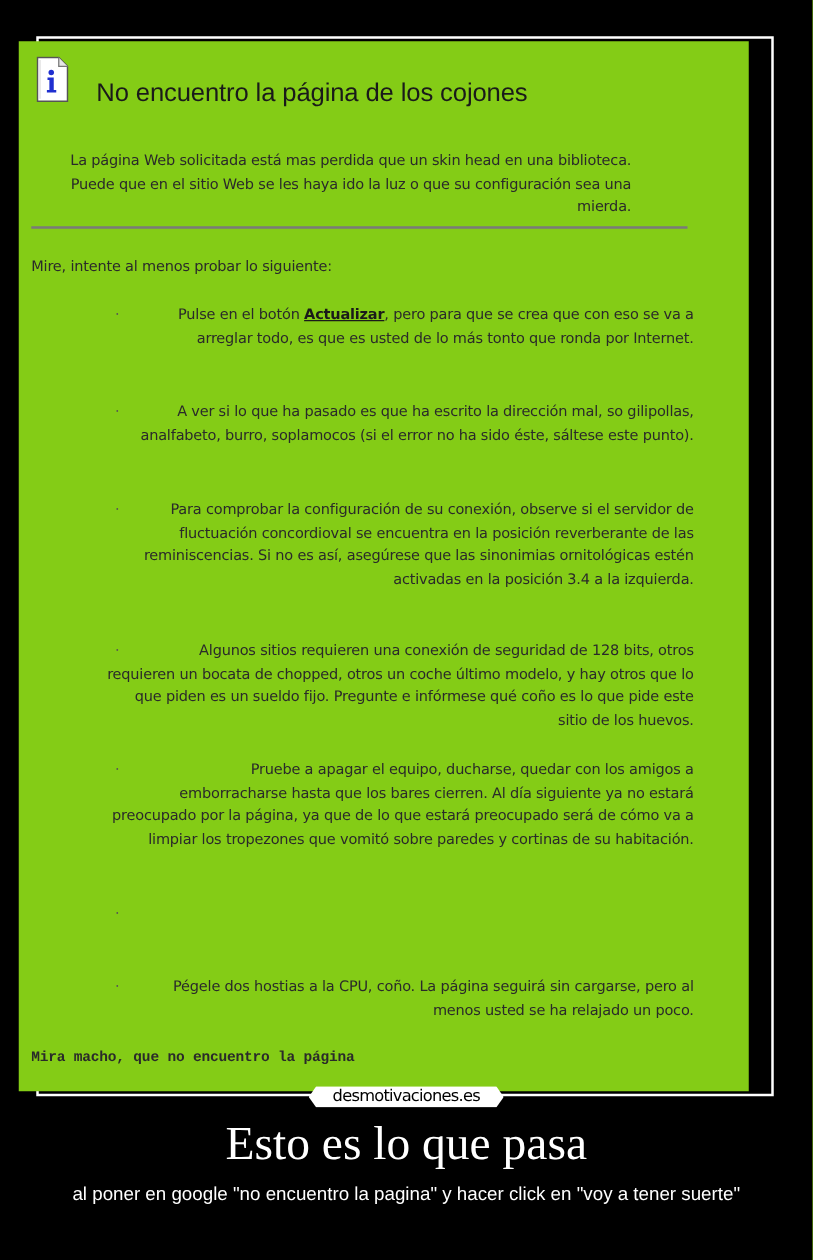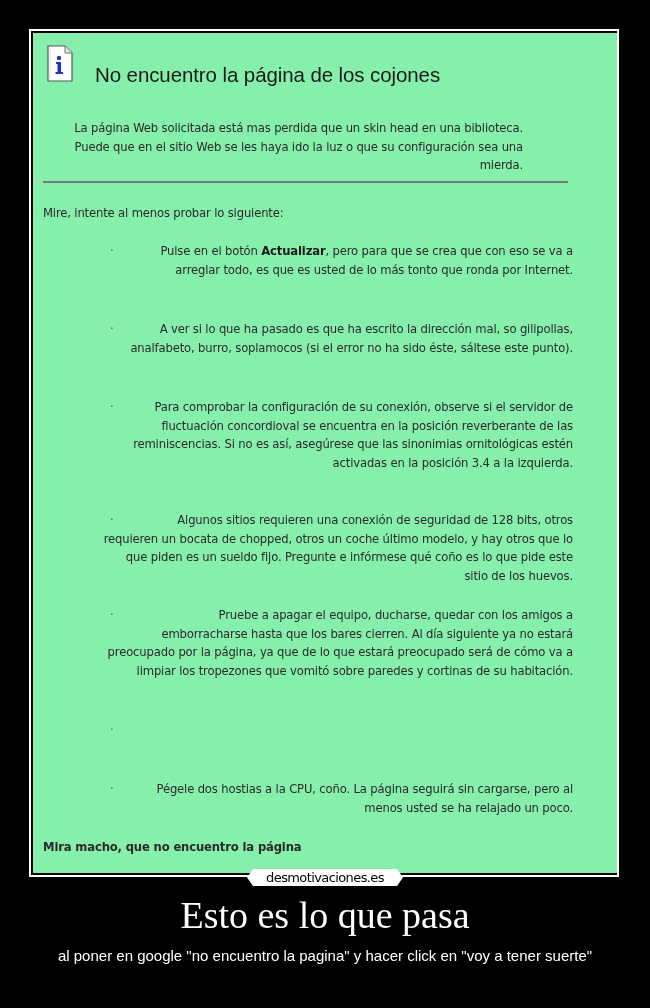--- a/index.html
+++ b/index.html
@@ -5,45 +5,45 @@
   html, body { margin: 0; padding: 0; }
   body {
     width: 650px; height: 1008px; background: #000; position: relative; overflow: hidden;
     font-family: "DejaVu Sans", sans-serif;
   }
   .frame-outer {
     position: absolute; left: 29px; top: 29px; width: 590px; height: 848px;
     border: 2px solid #fff; box-sizing: border-box;
   }
   .frame-inner {
-    position: absolute; left: 33px; top: 33px; width: 584px; height: 840px;
-    background: #86efac; overflow: hidden;
+    position: absolute; left: 15px; top: 33px; width: 584px; height: 840px;
+    background: #84cc16; overflow: hidden;
   }
   .doc-icon {
     position: absolute; left: 14px; top: 12px; width: 26px; height: 37px;
   }
   .page-title {
     position: absolute; left: 62px; top: 30px; font-family: "Liberation Sans", sans-serif;
     font-size: 20.5px; color: #1a1a1a; white-space: nowrap; letter-spacing: -0.1px;
   }
   .txt {
     font-family: "DejaVu Sans", sans-serif; font-size: 11.6px; color: #2a2a2a;
     line-height: 18.5px; letter-spacing: -0.15px; text-align: right;
   }
   .intro { position: absolute; left: 10px; top: 86px; width: 480px; }
   .rule {
     position: absolute; left: 10px; top: 148px; width: 525px; height: 2px; background: #7a7a7a;
   }
   .prompt { position: absolute; left: 10px; top: 171px; white-space: nowrap; }
   .bullets { position: absolute; left: 70px; top: 0; width: 470px; list-style: none; margin: 0; padding: 0; }
   .bullet-item { position: absolute; left: 0; width: 470px; text-indent: 38px; }
   .bullet-dot { position: absolute; left: 7px; top: 0; text-indent: 0; color: #555; }
-  .link { font-weight: bold; color: #1a1a1a; }
+  .link { font-weight: bold; text-decoration: underline; color: #1a1a1a; }
   .footer-note {
-    position: absolute; left: 10px; top: 805px; font-weight: bold; white-space: nowrap;
+    position: absolute; left: 10px; top: 805px; font-weight: bold; white-space: nowrap; font-family: Liberation Mono, monospace;
   }
   .logo-badge {
     position: absolute; left: 247px; top: 869px; width: 156px; height: 17px;
     background: #fff;
     clip-path: polygon(6px 0, 150px 0, 156px 50%, 150px 100%, 6px 100%, 0 50%);
     display: flex; align-items: center; justify-content: center;
   }
   .logo-text {
     font-family: "DejaVu Sans", sans-serif; font-size: 13px; color: #000; letter-spacing: -0.6px;
     line-height: 17px;

